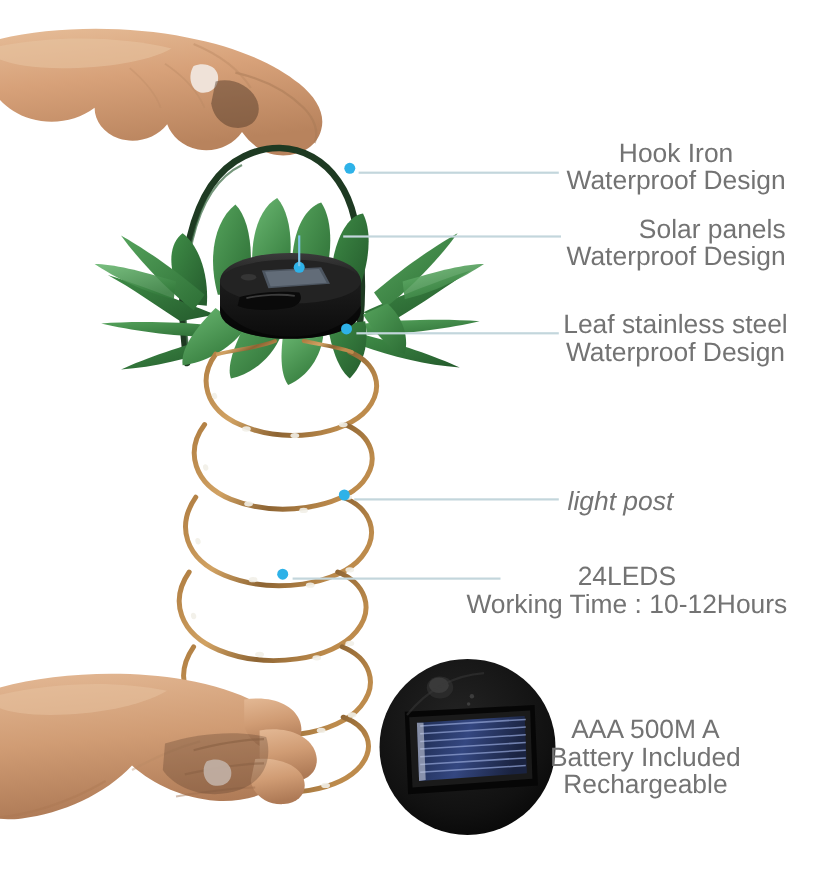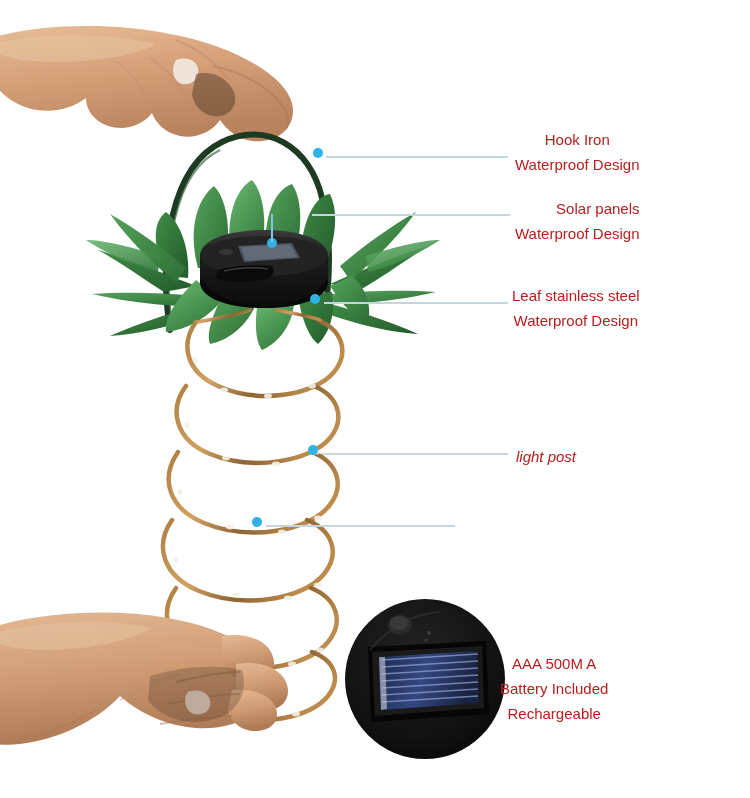--- a/index.html
+++ b/index.html
@@ -31,22 +31,22 @@
   }
   .callout-dot {
     position: absolute;
     width: 10px;
     height: 10px;
     border-radius: 50%;
     background: #2eb2e8;
   }
   .callout-text {
     position: absolute;
-    color: #b91c1c;
-    font-size: 15px;
+    color: #737373;
+    font-size: 24px;
     line-height: 25px;
     white-space: nowrap;
     font-family: "Liberation Sans", sans-serif;
   }
   .callout-text.center { text-align: center; }
   .callout-text .ln { display: block; }
 </style>
 </head>
 <body>
 
@@ -287,20 +287,24 @@
   </div>
 
   <div class="callout-dot" style="left:308px; top:445px;"></div>
   <div class="callout-line" style="left:322px; top:453px; width:186px;"></div>
   <div class="callout-text" style="left:516px; top:444px;font-style:italic;">
     <span class="ln">light post</span>
   </div>
 
   <div class="callout-dot" style="left:252px; top:517px;"></div>
   <div class="callout-line" style="left:266px; top:525px; width:189px;"></div>
+  <div class="callout-text center" style="left:424px; top:512px;">
+    <span class="ln">24LEDS</span>
+    <span class="ln">Working Time : 10-12Hours</span>
+  </div>
 
   <div class="callout-text center" style="left:500px; top:651px;">
     <span class="ln">AAA 500M A</span>
     <span class="ln">Battery Included</span>
     <span class="ln">Rechargeable</span>
   </div>
 
 </div>
 
 </body></html>

